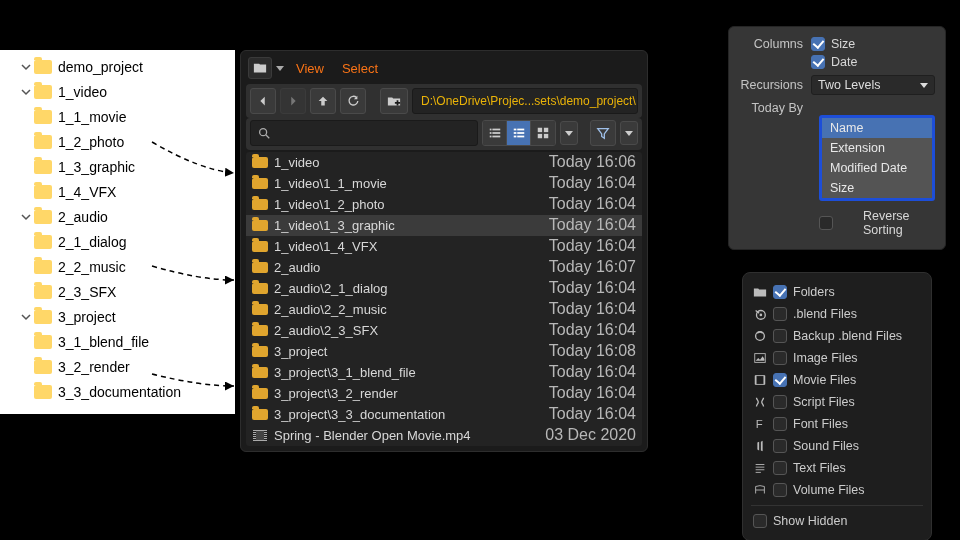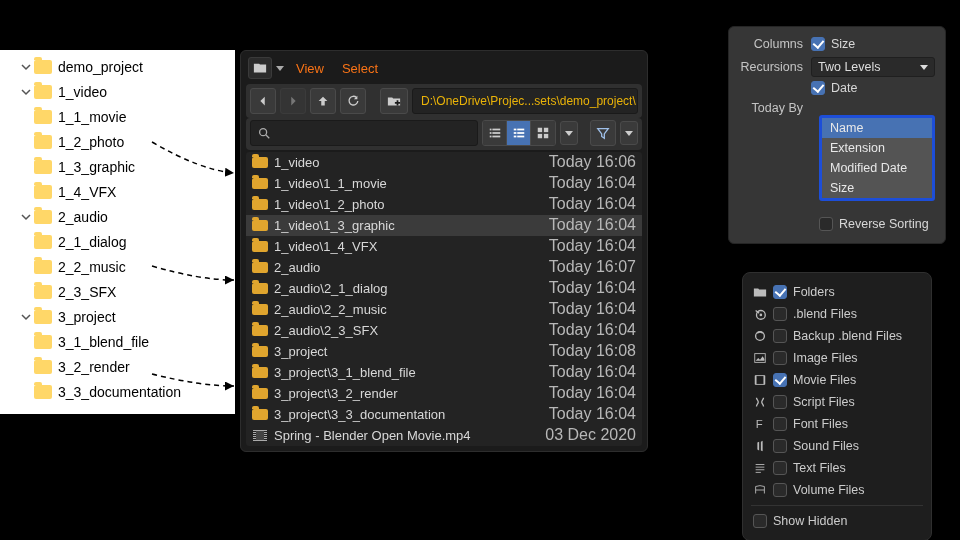--- a/index.html
+++ b/index.html
@@ -56,21 +56,21 @@
   .opt-panel{position:absolute;right:14px;top:26px;width:218px;background:#363636;border:1px solid #252525;border-radius:6px;padding:10px 10px 12px 10px;color:#d8d8d8;font-size:12.5px;}
   .opt-row{display:flex;align-items:center;margin-bottom:4px;}
   .opt-lbl{width:72px;text-align:right;padding-right:8px;color:#c4c4c4;}
   .chk{width:14px;height:14px;border-radius:3px;border:1px solid #555;background:#2a2a2a;display:flex;align-items:center;justify-content:center;margin-right:6px;flex:none;}
   .chk.on{background:#4772B3;border-color:#4772B3;}
   .chk.on::after{content:"";width:5px;height:8px;border:solid #fff;border-width:0 2px 2px 0;transform:rotate(40deg);margin-top:-2px;}
   .select-field{flex:1;height:20px;background:#2a2a2a;border:1px solid #1f1f1f;border-radius:3px;display:flex;align-items:center;justify-content:space-between;padding:0 6px;color:#ddd;}
   .sort-list{margin-left:80px;border:3px solid #1d4ed8;border-radius:3px;overflow:hidden;}
   .sort-item{height:20px;background:#545454;display:flex;align-items:center;padding:0 8px;color:#e8e8e8;}
   .sort-item.active{background:#4772B3;}
-  .rev-row{display:flex;align-items:center;margin:16px 0 0 80px;}
+  .rev-row{display:flex;align-items:center;margin:8px 0 0 80px;gap:24px;}
 
   
   .filt-panel{position:absolute;right:28px;top:272px;width:190px;background:#1e1e1e;border:1px solid #2f2f2f;border-radius:8px;padding:8px;color:#ccc;font-size:12.5px;}
   .filt-row{display:flex;align-items:center;height:22px;}
   .filt-row .ficon{width:18px;display:flex;align-items:center;justify-content:center;color:#bbb;margin-right:4px;}
   .filt-row .ftxt{flex:1;color:#ccc;}
   .sep{height:1px;background:#333;margin:4px 0;}
   .showhidden{display:flex;align-items:center;height:22px;padding-left:2px;}
 
   
@@ -387,32 +387,32 @@
       </div>
     </div>
 </div>
 
 <div class="opt-panel">
   <div class="opt-row">
     <div class="opt-lbl">Columns</div>
     <div class="chk on"></div>
     <span>Size</span>
   </div>
+  <div class="opt-row">
+    <div class="opt-lbl"></div>
+    <div class="chk on"></div>
+    <span>Date</span>
+  </div>
   <div class="opt-row" style="margin-top:6px">
     <div class="opt-lbl">Recursions</div>
     <div class="select-field">
       <span>Two Levels</span>
       <div class="chev-down"></div>
     </div>
   </div>
-  <div class="opt-row">
-    <div class="opt-lbl"></div>
-    <div class="chk on"></div>
-    <span>Date</span>
-  </div>
   <div class="opt-row" style="margin-top:6px;margin-bottom:0">
     <div class="opt-lbl">Today By</div>
     <div style="flex:1"></div>
   </div>
   <div class="sort-list" id="sort-list">
       <div class="sort-item active">Name</div>
       <div class="sort-item">Extension</div>
       <div class="sort-item">Modified Date</div>
       <div class="sort-item">Size</div>
     </div>

